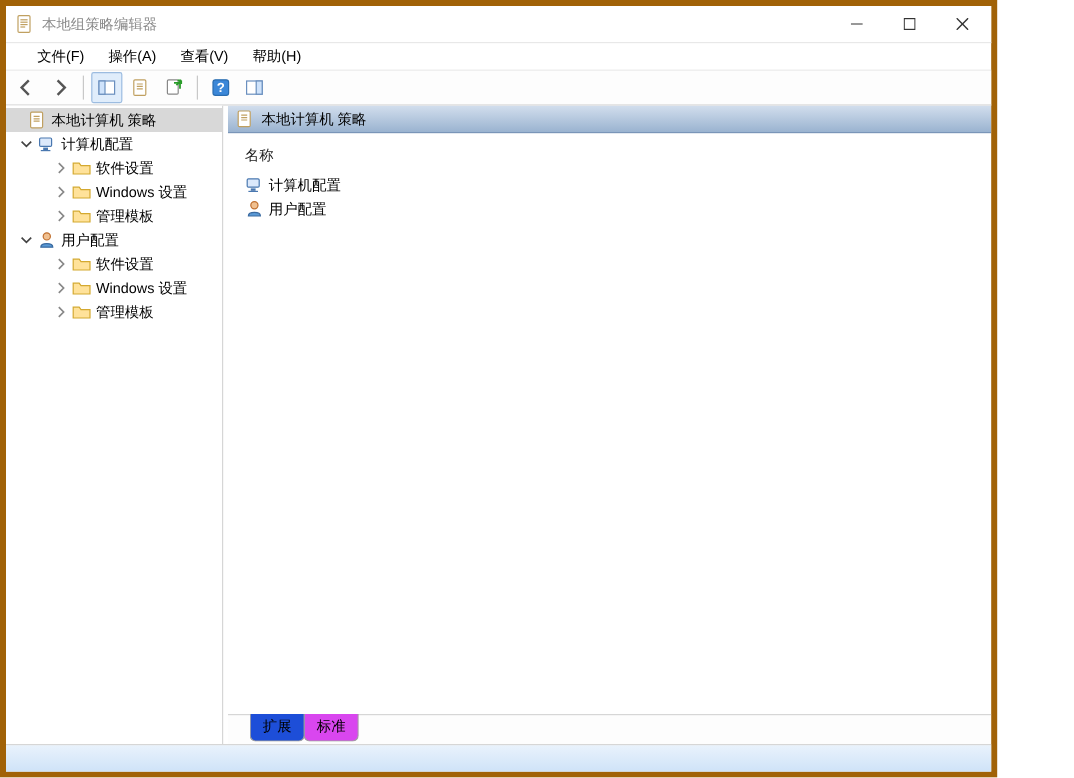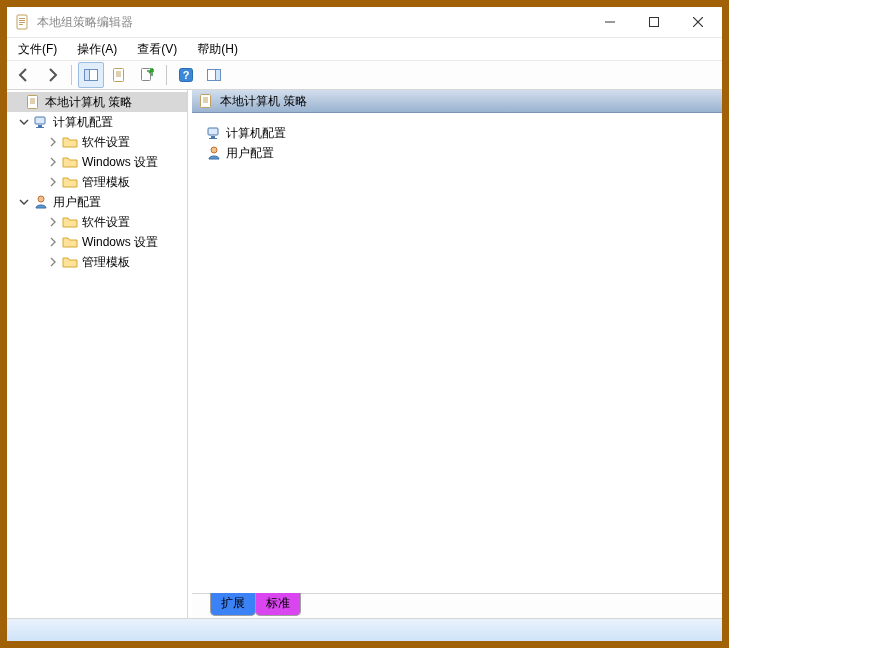--- a/index.html
+++ b/index.html
@@ -5,22 +5,22 @@
   html, body {
     margin: 0; padding: 0;
     width: 895px; height: 648px;
     font-family: "Microsoft YaHei", "Segoe UI", Tahoma, sans-serif;
     font-size: 12px;
     background: #ffffff;
     color: #000;
     overflow: hidden;
   }
   .window {
-    width: 729px; height: 648px;
-    border: 7px solid #a16207;
+    width: 831px; height: 648px;
+    border: 5px solid #a16207;
     box-sizing: border-box;
     display: flex; flex-direction: column;
     background: #fff;
     justify-content: space-between;
   }
   
   .titlebar {
     height: 30px;
     display: flex; align-items: center;
     padding: 0 2px 0 8px;
@@ -37,21 +37,21 @@
   .win-controls { display: flex; }
   .win-btn {
     width: 44px; height: 28px;
     display: flex; align-items: center; justify-content: center;
     color: #666;
   }
   
   .menubar {
     height: 22px;
     display: flex; align-items: center;
-    padding: 0 1px;
+    padding: 0 16px;
     border-bottom: 1px solid #e8e8e8;
   }
   .menu-item {
     padding: 2px 10px;
     cursor: default;
   }
   
   .toolbar {
     height: 28px;
     display: flex; align-items: center;
@@ -174,21 +174,21 @@
     border-bottom-left-radius: 5px;
     border-bottom-right-radius: 5px;
     border-top: none;
     margin-top: -1px;
     margin-right: -1px;
     background: #d946ef;
     font-size: 12px;
     cursor: default;
   }
   .tab.active {
-    background: #3b82f6;
+    background: #1d4ed8;
     position: relative;
     z-index: 2;
   }
   
   .statusbar {
     height: 22px;
     border-top: 1px solid #d6d6d6;
     background: linear-gradient(#e9f2fc, #cfe3f8);
   }
   svg { display: block; }
@@ -423,20 +423,21 @@
             <line x1="5" y1="5" x2="10" y2="5" stroke="#c0a060"></line>
             <line x1="5" y1="7" x2="10" y2="7" stroke="#c0a060"></line>
             <line x1="5" y1="9" x2="10" y2="9" stroke="#c0a060"></line>
           </svg>
         </span>
         <span>本地计算机 策略</span>
       </div>
 
       <div class="detail-body">
         <div class="list-col">
+          <div class="col-header">名称</div>
           <div class="list-row">
             <span class="icon">
               <svg width="16" height="16" viewBox="0 0 16 16">
                 <rect x="2" y="3" width="10" height="7" rx="1" fill="#dce9fb" stroke="#4a78b0"></rect>
                 <rect x="5" y="11" width="4" height="2" fill="#4a78b0"></rect>
                 <rect x="3" y="13" width="8" height="1" fill="#4a78b0"></rect>
               </svg>
             </span>
             <span>计算机配置</span>
           </div>

